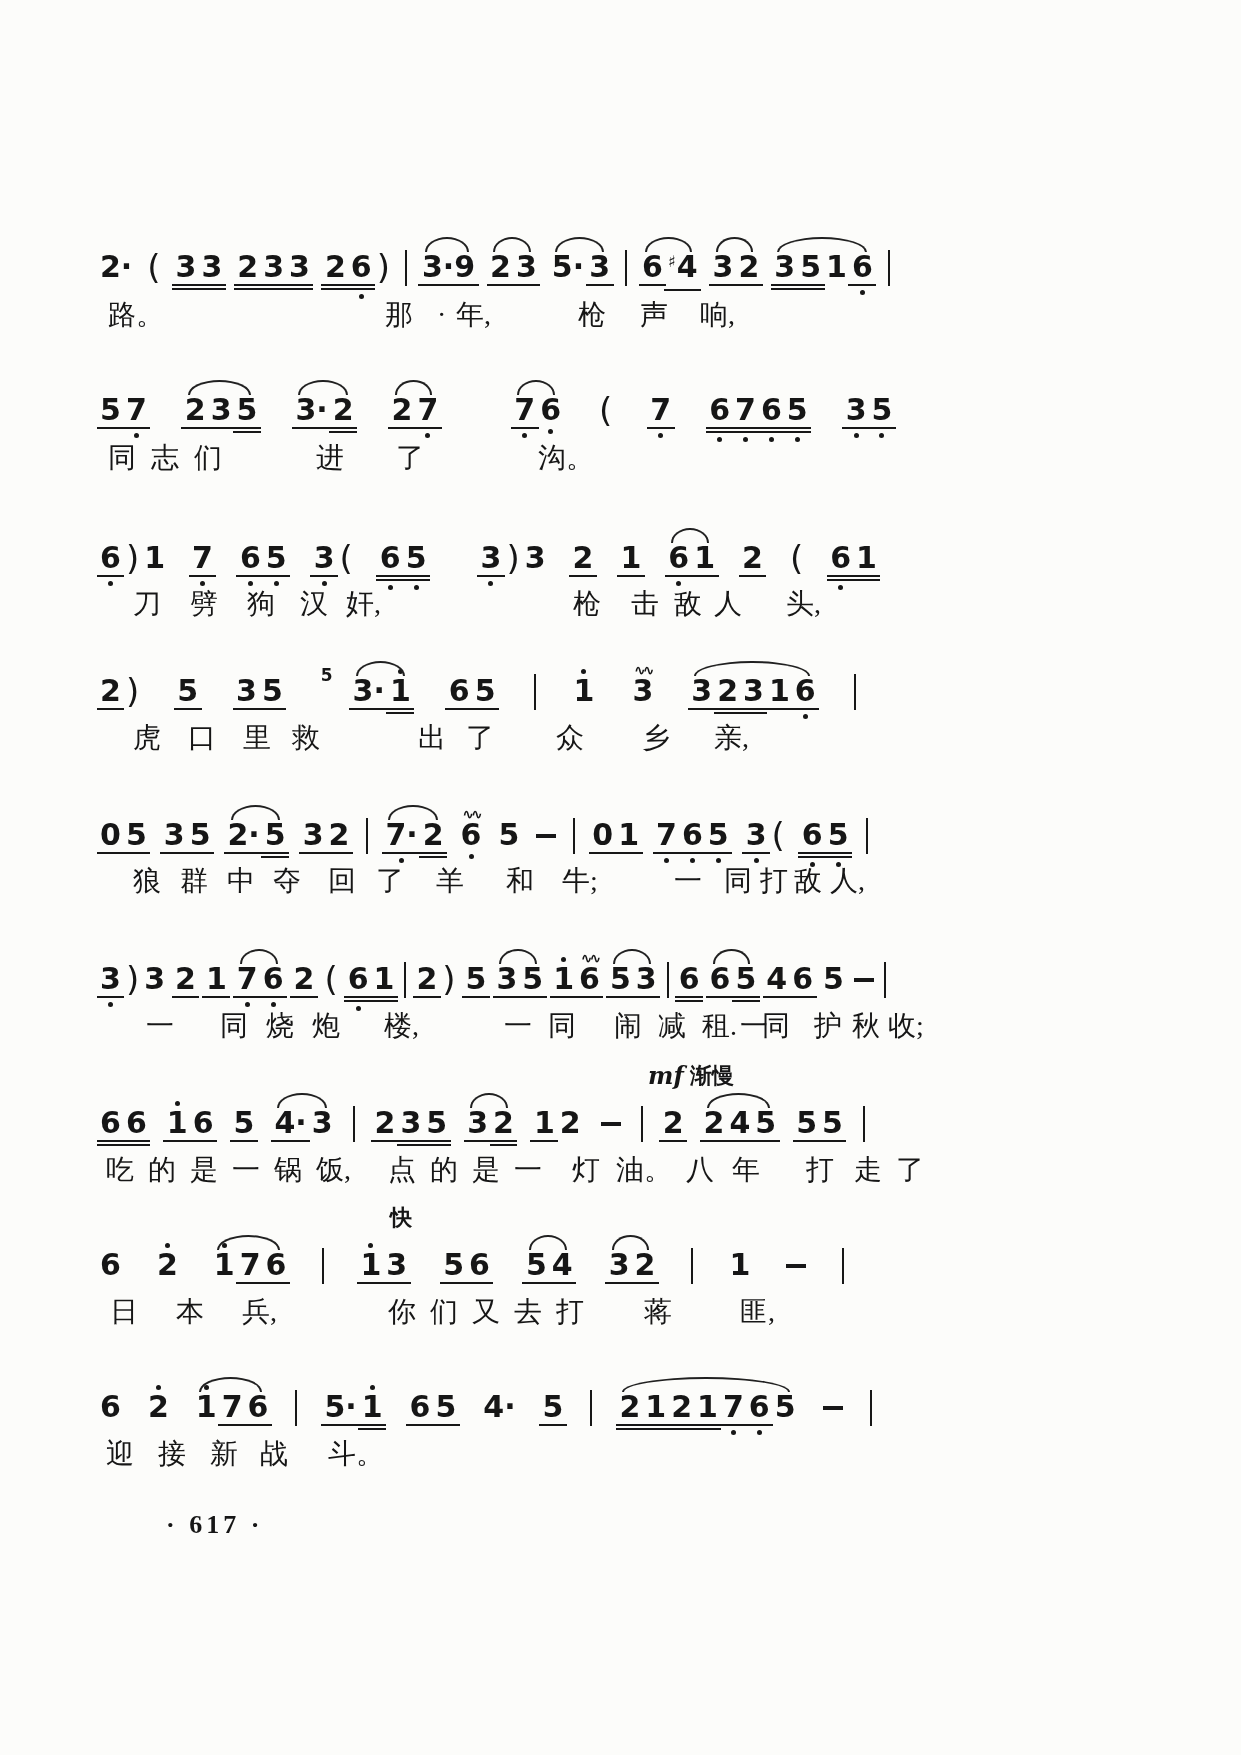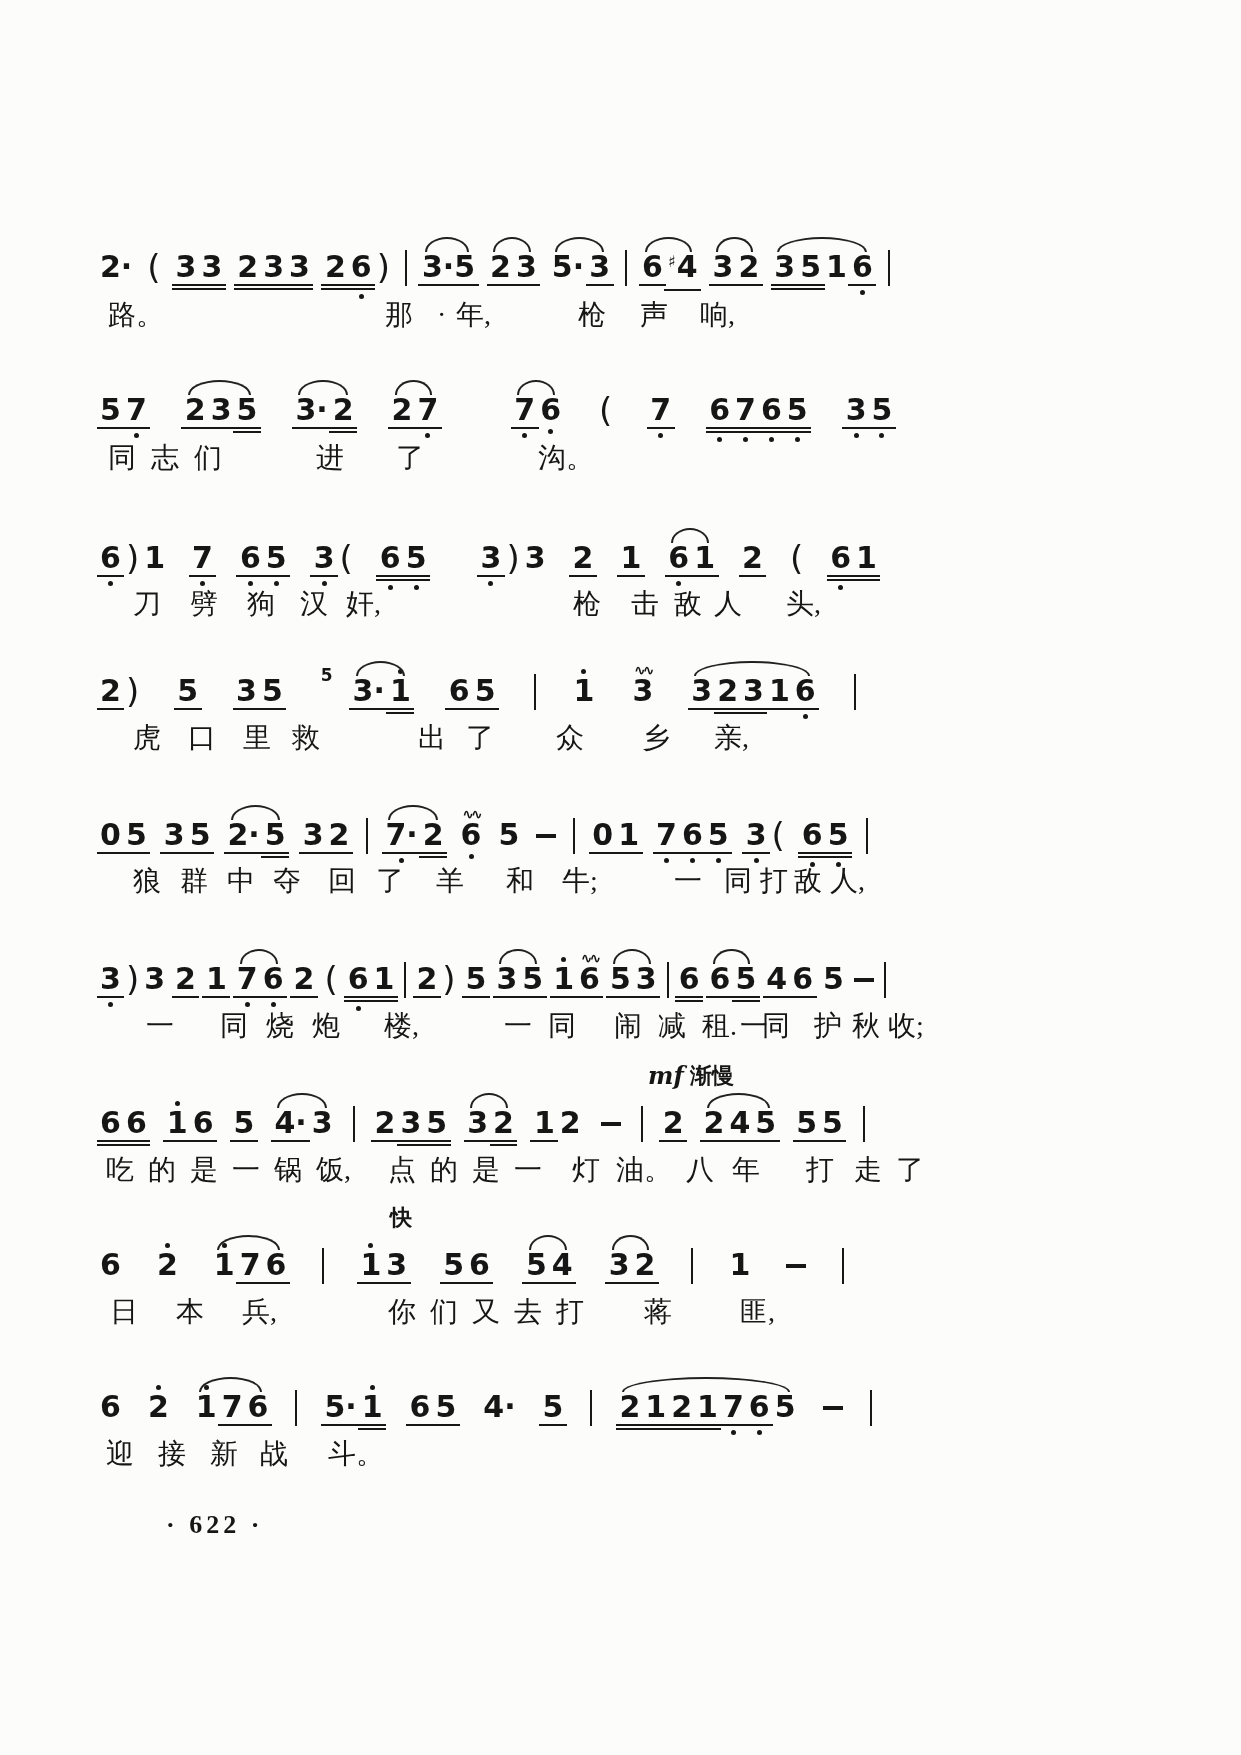--- a/index.html
+++ b/index.html
@@ -120,21 +120,21 @@
             <span class="tok paren">
               <span class="topslot"></span>
               <span class="glyph">)</span>
             </span>
           </span>
           <span class="bar" style="margin-right: 15px;"></span>
           <span class="unit" style="margin-right: 15px;">
             <span class="arcline"></span>
             <span class="tok">
               <span class="topslot"></span>
-              <span class="glyph">3·5</span>
+              <span class="glyph">3·9</span>
               <span class="lines">
                 <span class="uline"></span>
               </span>
             </span>
           </span>
           <span class="unit" style="margin-right: 15px;">
             <span class="arcline"></span>
             <span class="tok">
               <span class="topslot"></span>
               <span class="glyph">2</span>
@@ -1685,14 +1685,14 @@
           </span>
           <span class="bar" style="margin-right: 27px;"></span>
         </span>
         <span class="lyr" style="left: 6px; top: 62px;">迎</span>
         <span class="lyr" style="left: 58px; top: 62px;">接</span>
         <span class="lyr" style="left: 110px; top: 62px;">新</span>
         <span class="lyr" style="left: 160px; top: 62px;">战</span>
         <span class="lyr" style="left: 228px; top: 62px;">斗。</span>
       </span>
     </div>
-  <div class="page-number">· 622 ·</div>
+  <div class="page-number">· 617 ·</div>
 </div>
 
 </body></html>

